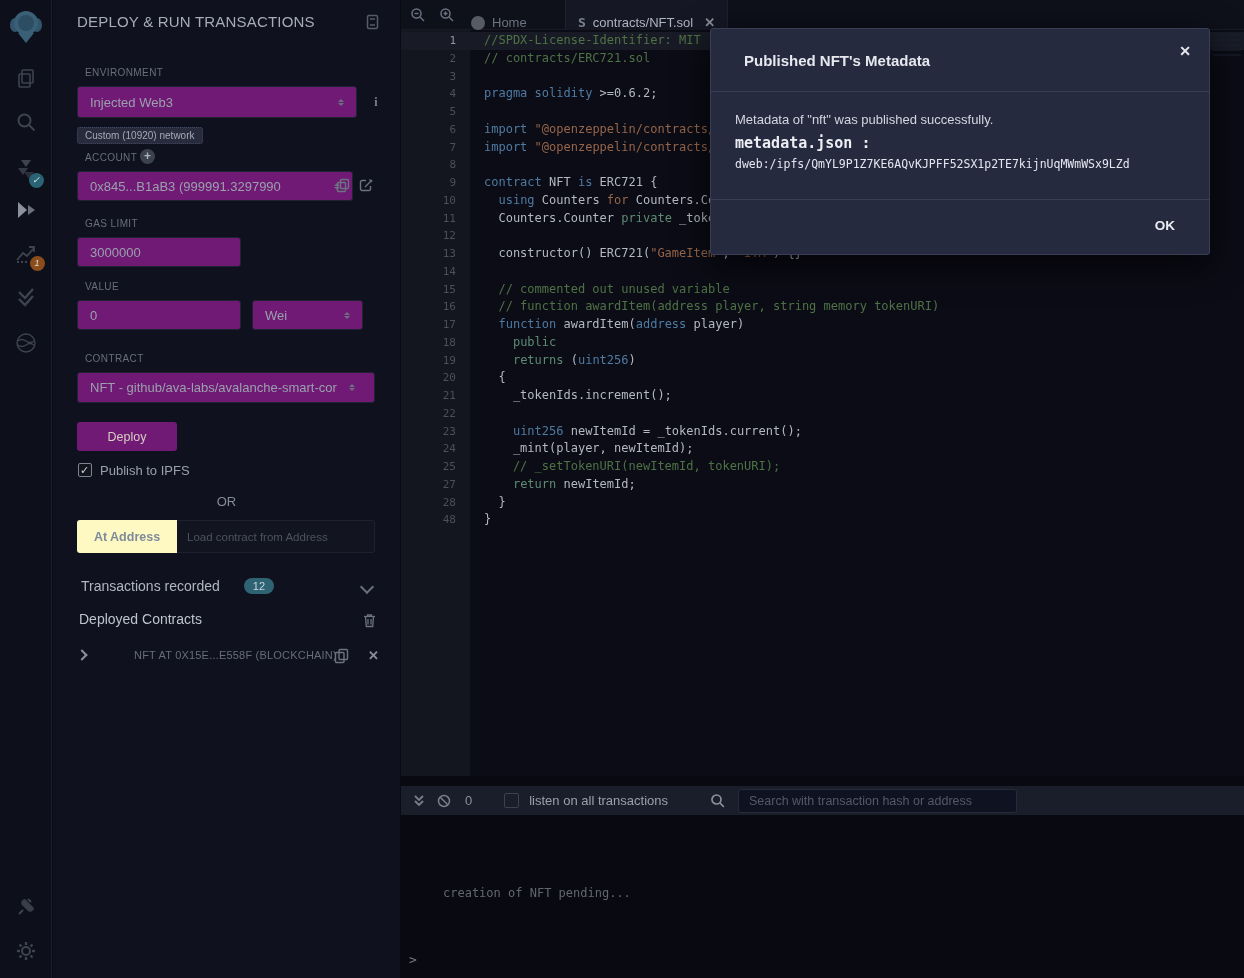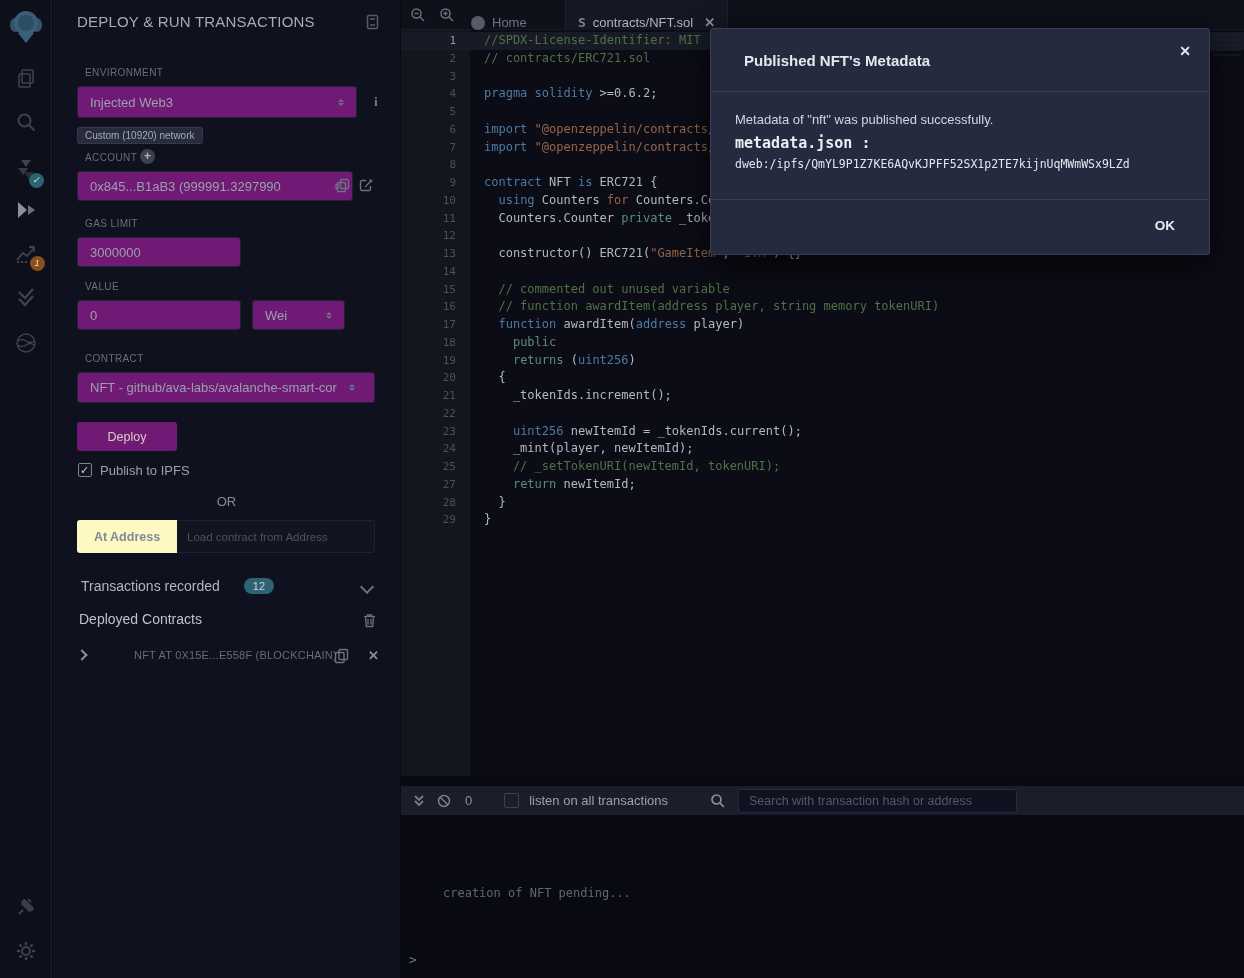--- a/index.html
+++ b/index.html
@@ -230,21 +230,21 @@
 
   <div class="sp-label" style="left:24px; top:218px">GAS LIMIT</div>
   <div class="sp-input" style="left:24px; top:237px; width:164px; height:30px">
     <span>3000000</span>
   </div>
 
   <div class="sp-label" style="left:24px; top:281px">VALUE</div>
   <div class="sp-input" style="left:24px; top:300px; width:164px; height:30px">
     <span>0</span>
   </div>
-  <div class="sp-select" style="left:199px; top:300px; width:93px; height:30px">
+  <div class="sp-select" style="left:199px; top:300px; width:111px; height:30px">
     <span>Wei</span>
       <span class="caret"></span>
   </div>
 
   <div class="sp-label" style="left:24px; top:353px">CONTRACT</div>
   <div class="sp-select" style="left:24px; top:372px; width:298px; height:31px">
     <span class="truncate" style="max-width:272px">NFT - github/ava-labs/avalanche-smart-cor</span>
       <span class="caret" style="margin-left:-4px"></span>
   </div>
 
@@ -338,21 +338,21 @@
         <div class="code-row"><span class="ln">18</span><span class="code"><span class="tk-p">    </span><span class="tk-g">public</span></span></div>
         <div class="code-row"><span class="ln">19</span><span class="code"><span class="tk-p">    </span><span class="tk-g">returns</span><span class="tk-p"> (</span><span class="tk-k">uint256</span><span class="tk-p">)</span></span></div>
         <div class="code-row"><span class="ln">20</span><span class="code"><span class="tk-p">  {</span></span></div>
         <div class="code-row"><span class="ln">21</span><span class="code"><span class="tk-p">    _tokenIds.increment();</span></span></div>
         <div class="code-row"><span class="ln">22</span><span class="code"></span></div>
         <div class="code-row"><span class="ln">23</span><span class="code"><span class="tk-p">    </span><span class="tk-k">uint256</span><span class="tk-p"> newItemId = _tokenIds.current();</span></span></div>
         <div class="code-row"><span class="ln">24</span><span class="code"><span class="tk-p">    _mint(player, newItemId);</span></span></div>
         <div class="code-row"><span class="ln">25</span><span class="code"><span class="tk-c">    // _setTokenURI(newItemId, tokenURI);</span></span></div>
         <div class="code-row"><span class="ln">27</span><span class="code"><span class="tk-p">    </span><span class="tk-g">return</span><span class="tk-p"> newItemId;</span></span></div>
         <div class="code-row"><span class="ln">28</span><span class="code"><span class="tk-p">  }</span></span></div>
-        <div class="code-row"><span class="ln">29</span><span class="code"><span class="tk-p">}</span></span></div>
+        <div class="code-row"><span class="ln">48</span><span class="code"><span class="tk-p">}</span></span></div>
       </div>
     <div class="minimap"></div>
   </div>
 
   <div class="terminal">
     <div class="term-bar">
       <span class="term-icon">
         <svg width="12" height="13" viewBox="0 0 12 13" stroke="currentColor" stroke-width="1.8" fill="none">
           <polyline points="2,2 6,6 10,2"></polyline>
             <polyline points="2,7 6,11 10,7"></polyline>

